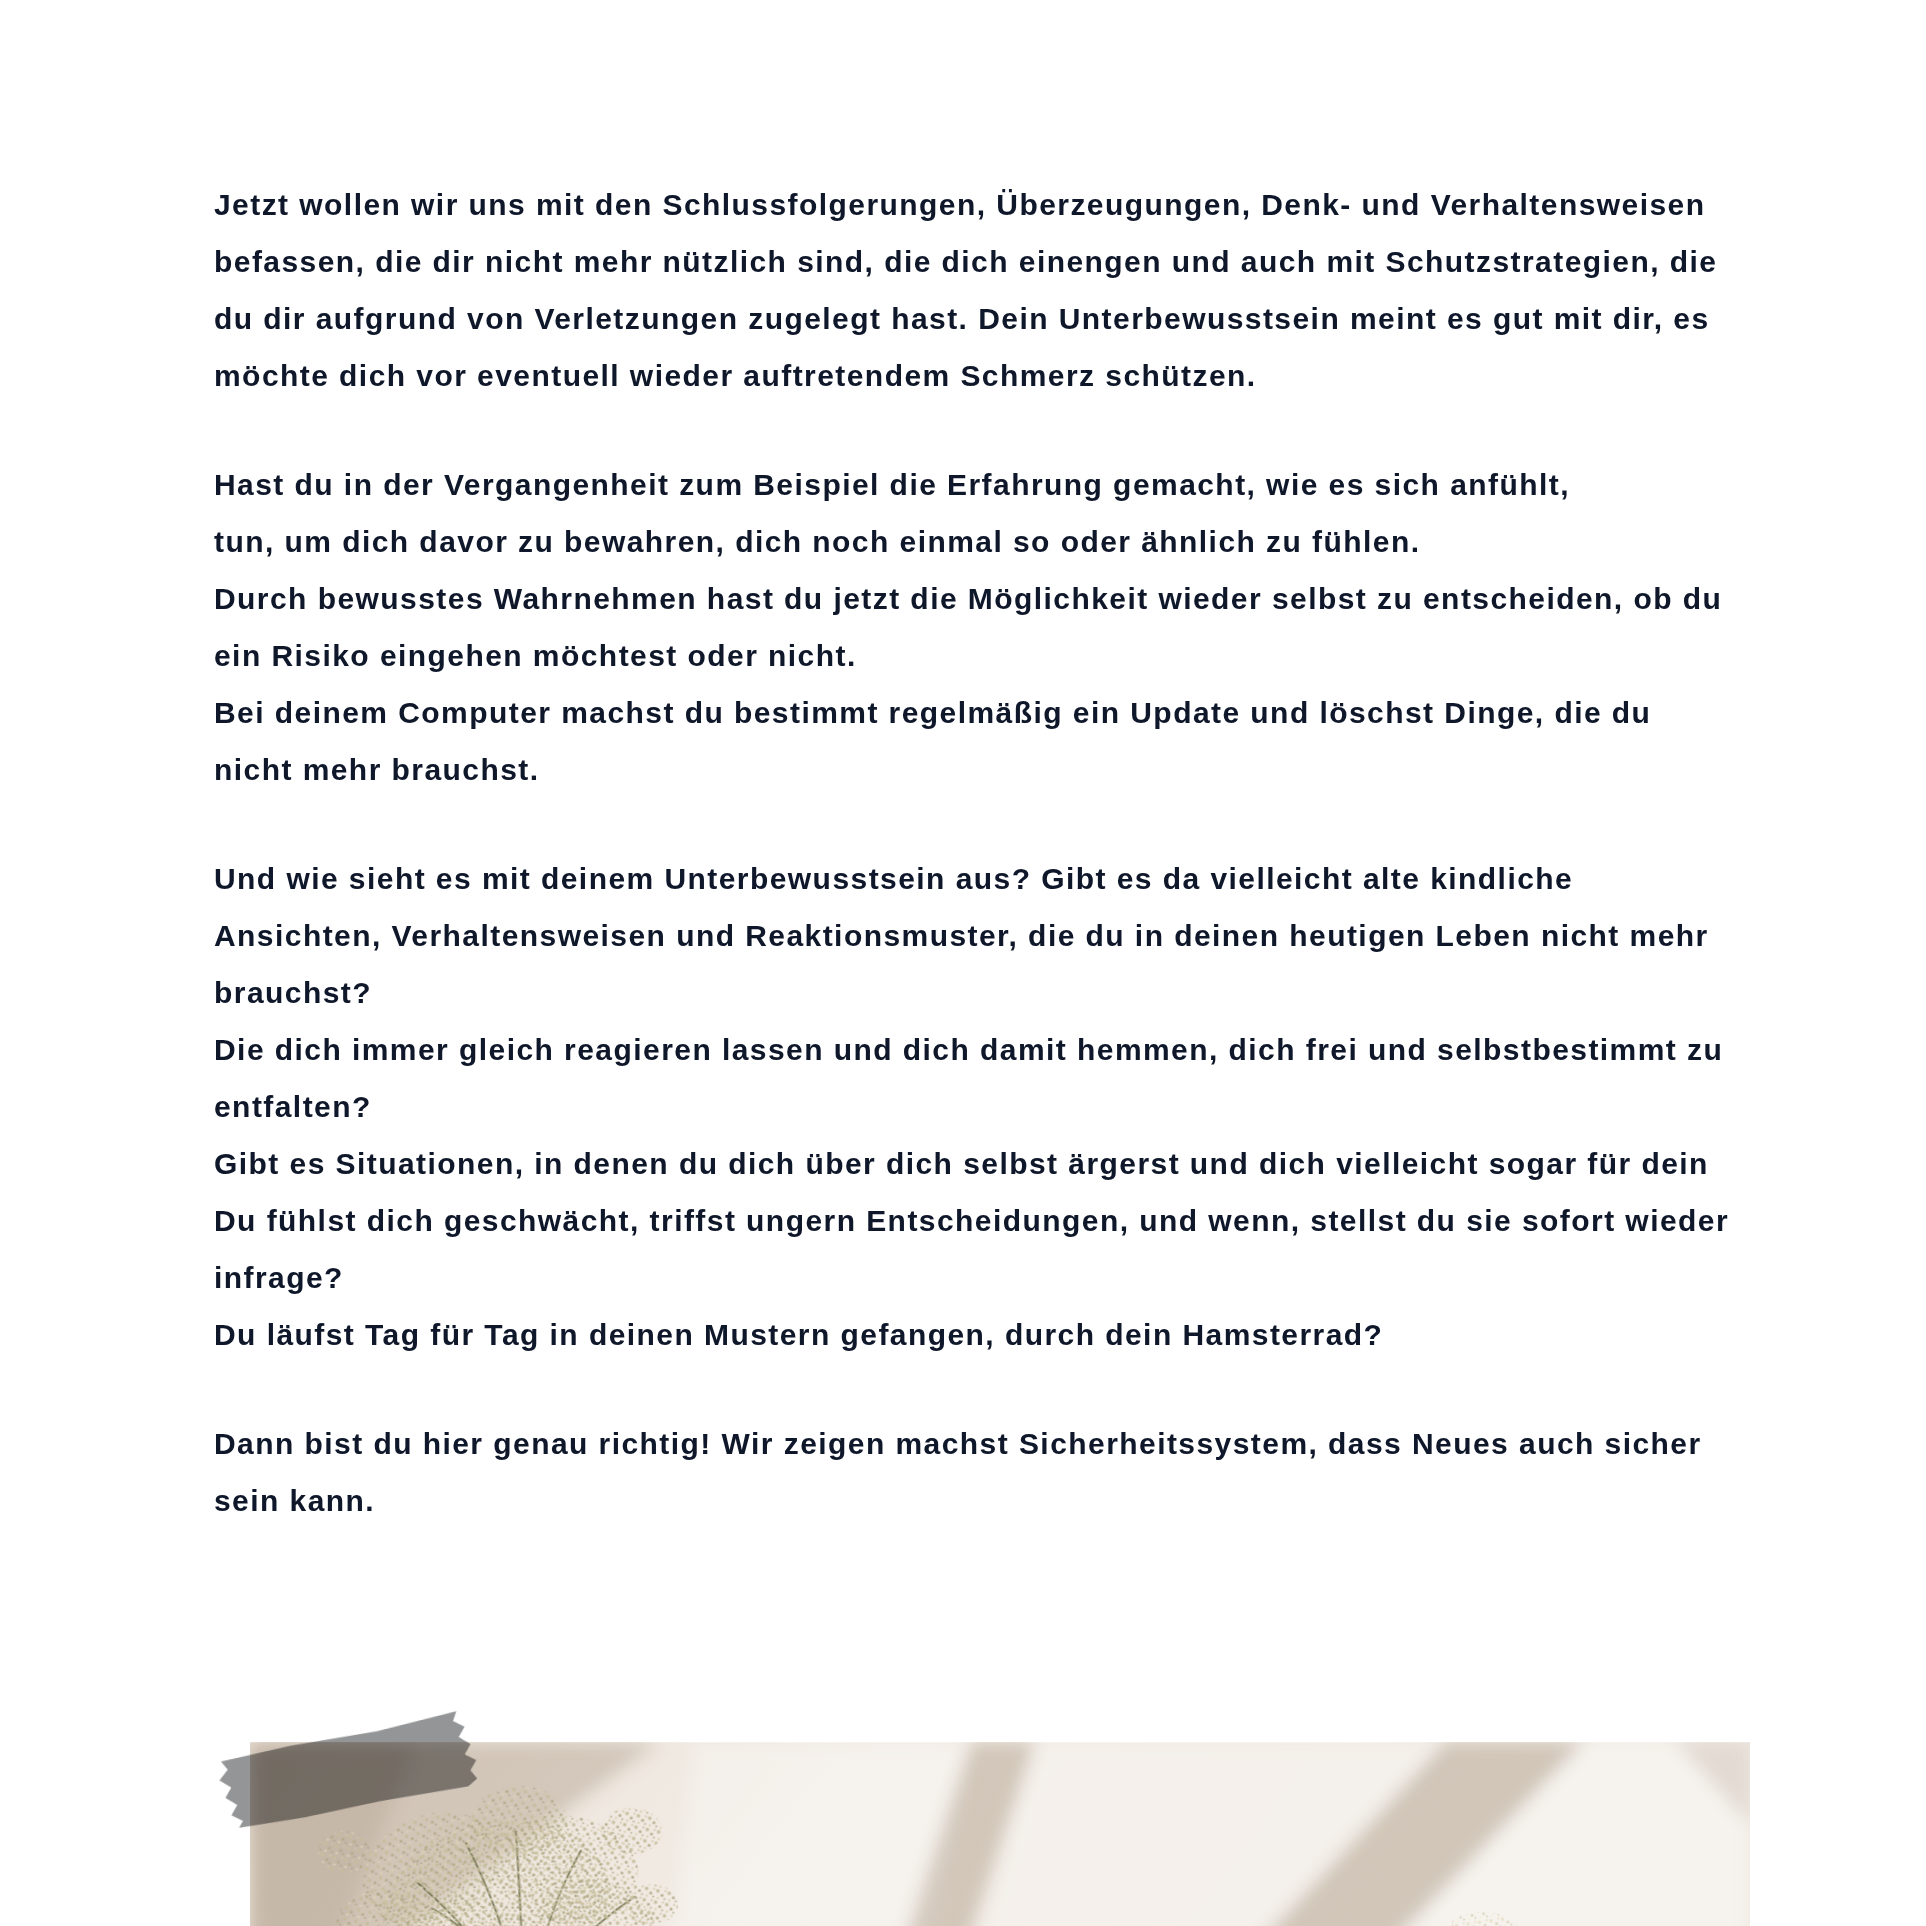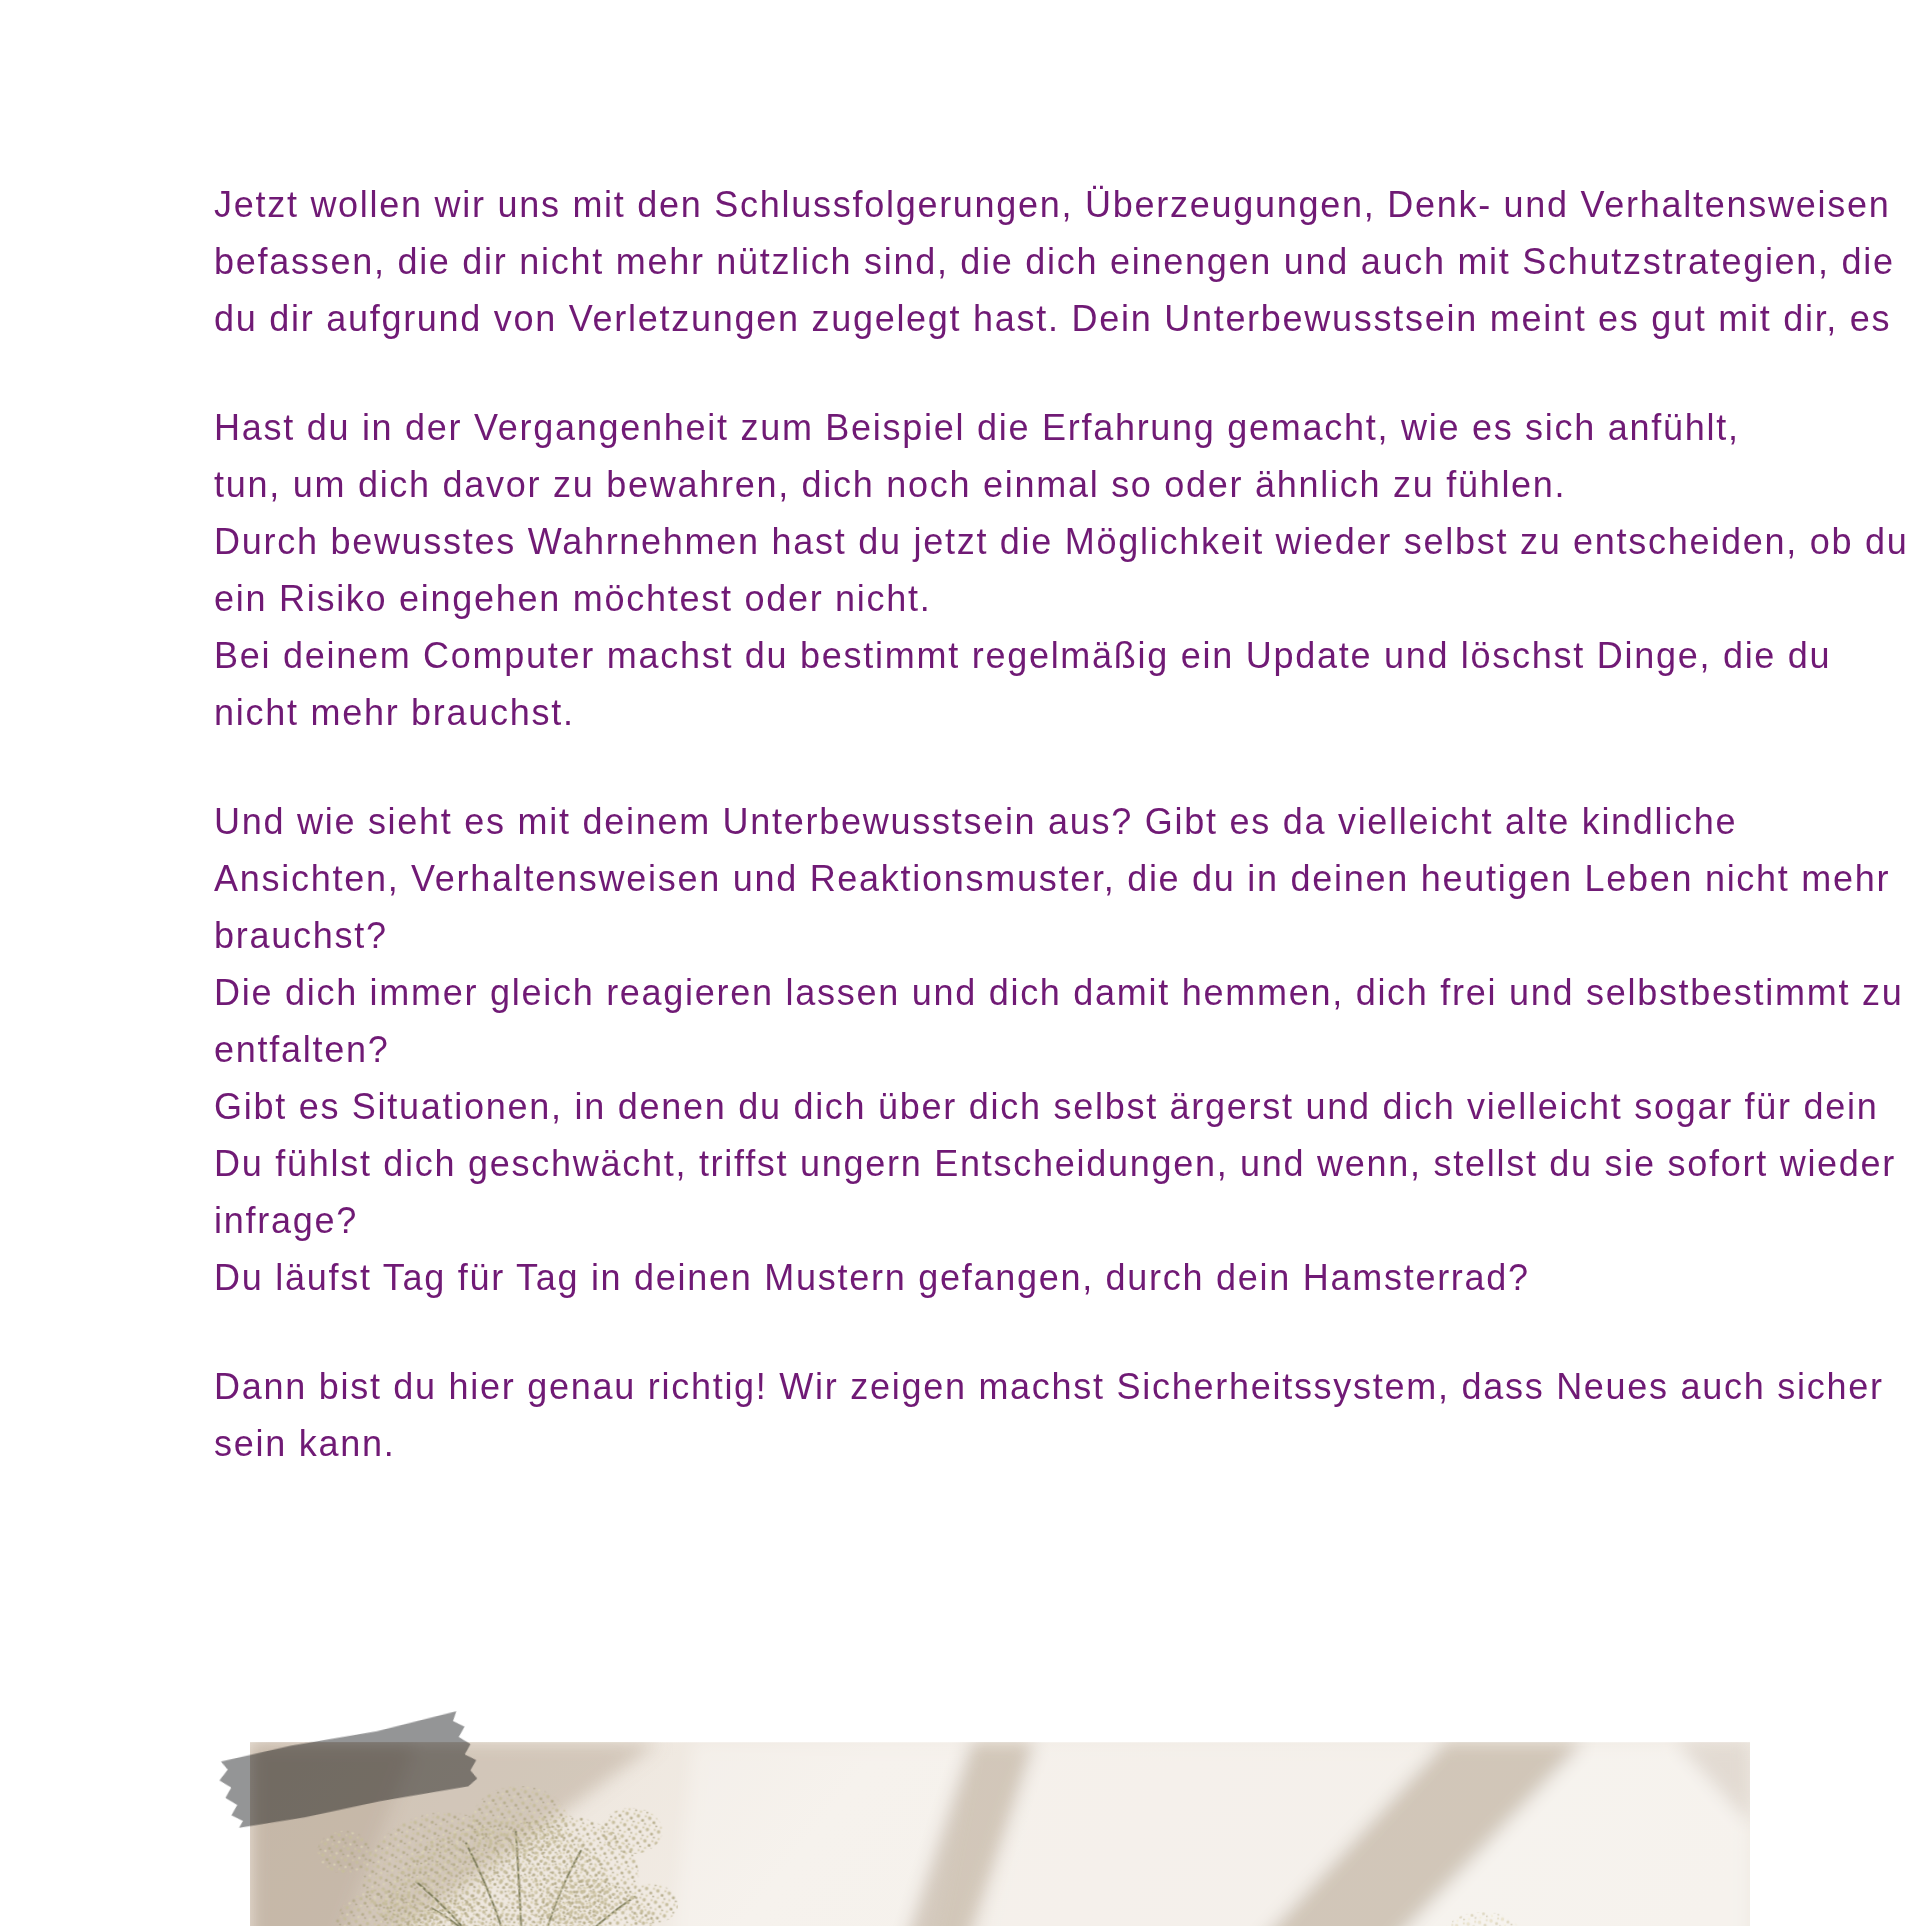--- a/index.html
+++ b/index.html
@@ -1,40 +1,41 @@
 <!DOCTYPE html>
 <html style="font-size:6.2px"><head>
 <meta charset="utf-8">
 <style>
   html,body{margin:0;padding:0;}
   body{width:2001px;height:2793px;background:#ffffff;overflow:hidden;}
   .page{position:relative;width:2001px;height:2793px;background:#ffffff;
         font-family:"Liberation Sans", sans-serif;}
   .text-block{position:absolute;left:214px;top:176px;width:1595px;
-        color:#701a75;font-size:36px;line-height:57px;letter-spacing:0.048em;
-        font-weight:400;}
+        color:#0f172a;font-size:30px;line-height:57px;letter-spacing:0.048em;
+        font-weight:700;}
   .para{margin:0 0 52px 0;}
   .para:last-child{margin-bottom:0;}
   .line{white-space:nowrap;}
   .photo-figure{position:absolute;left:250px;top:1742px;width:1500px;height:811px;margin:0;}
   .photo-figure svg{display:block;width:1500px;height:811px;overflow:hidden;}
   .tape{position:absolute;background:#8f9091;mix-blend-mode:multiply;opacity:0.96;}
   .tape-tl{left:220px;top:1733px;width:256px;height:76px;transform:rotate(-11deg);
      clip-path:polygon(2% 6%,30% 3%,64% 6%,96% 0%,94% 12%,98% 22%,95% 34%,99% 46%,96% 58%,100% 68%,97% 80%,99% 92%,95% 100%,60% 97%,30% 99%,4% 96%,6% 88%,2% 78%,5% 66%,1% 54%,4% 42%,0% 30%,4% 18%);}
 </style>
 </head>
 <body>
 
 <div class="page">
 
   <section class="text-block">
     <div class="para">
       <div class="line">Jetzt wollen wir uns mit den Schlussfolgerungen, Überzeugungen, Denk- und Verhaltensweisen</div>
       <div class="line">befassen, die dir nicht mehr nützlich sind, die dich einengen und auch mit Schutzstrategien, die</div>
       <div class="line">du dir aufgrund von Verletzungen zugelegt hast. Dein Unterbewusstsein meint es gut mit dir, es</div>
+      <div class="line">möchte dich vor eventuell wieder auftretendem Schmerz schützen.</div>
     </div>
     <div class="para">
       <div class="line">Hast du in der Vergangenheit zum Beispiel die Erfahrung gemacht, wie es sich anfühlt,</div>
       <div class="line">tun, um dich davor zu bewahren, dich noch einmal so oder ähnlich zu fühlen.</div>
       <div class="line">Durch bewusstes Wahrnehmen hast du jetzt die Möglichkeit wieder selbst zu entscheiden, ob du</div>
       <div class="line">ein Risiko eingehen möchtest oder nicht.</div>
       <div class="line">Bei deinem Computer machst du bestimmt regelmäßig ein Update und löschst Dinge, die du</div>
       <div class="line">nicht mehr brauchst.</div>
     </div>
     <div class="para">

